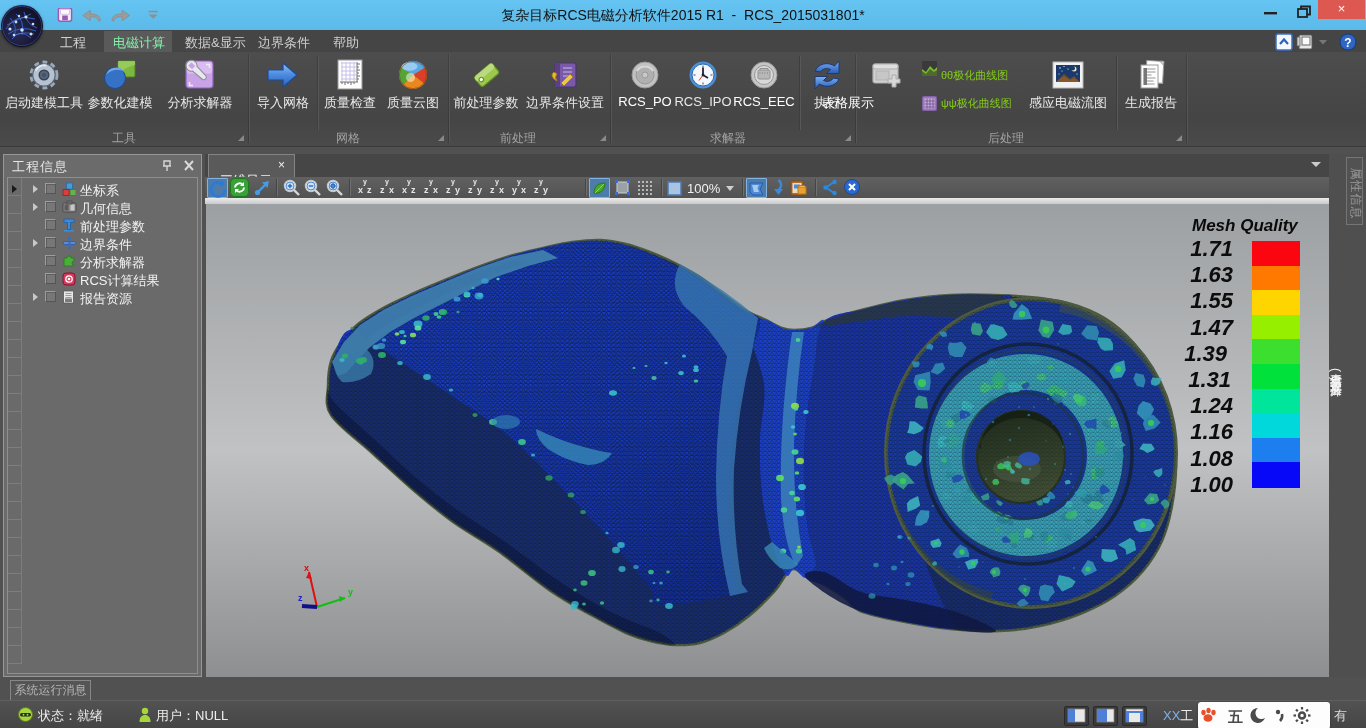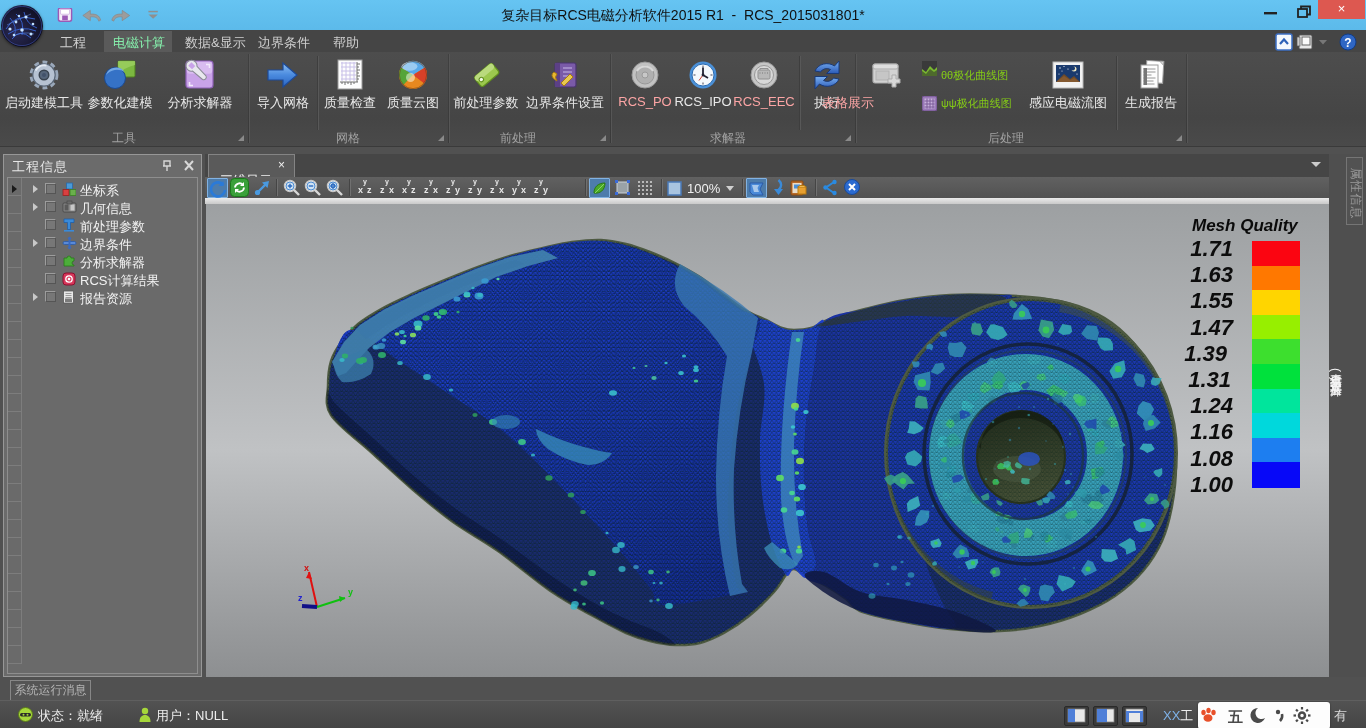--- a/index.html
+++ b/index.html
@@ -13,21 +13,21 @@
 
 #tabbar{left:0;top:30px;width:1366px;height:22px;background:#454545}
 .rtab{top:34px;font-size:13px;color:#cfcfcf}
 #tabsel{left:104px;top:31px;width:68px;height:21px;background:#5a5a5a}
 
 #ribbon{left:0;top:52px;width:1366px;height:95px;background:linear-gradient(#4d4d4d,#454545 70%,#4a4a4a);border-bottom:1px solid #3a3a3a}
 .rsep{top:54px;width:1px;height:89px;background:linear-gradient(#404040,#3a3a3a);box-shadow:1px 0 0 #565656}
 .isep{top:56px;width:1px;height:74px;background:#3e3e3e;box-shadow:1px 0 0 #585858}
 .rlabel{top:130px;font-size:12px;color:#a2a2a2;text-align:center;width:80px;margin-left:-40px}
 .rbl{top:94px;font-size:13px;color:#e8e8e8;text-align:center;width:110px;margin-left:-55px}
-.rbl.dis{color:#fca5a5}
+.rbl.dis{color:#ffffff}
 .rtri{width:0;height:0;border-left:6px solid transparent;border-bottom:6px solid #8a8a8a;top:135px}
 .ricon{top:58px;width:34px;height:34px;margin-left:-17px}
 .smallrow{font-size:11px;color:#84cc16}
 
 #leftpanel{left:3px;top:154px;width:199px;height:523px;background:#6b6b6b;border:1px solid #979797}
 #lptitle{left:8px;top:3px;font-size:13px;color:#e6e6e6;letter-spacing:1px}
 #treebox{left:3px;top:22px;width:191px;height:497px;border:1px solid #8e8e8e;background:#6a6a6a}
 .trow{left:0;width:100%;height:18px}
 .texp{width:0;height:0;border-top:4px solid transparent;border-bottom:4px solid transparent;border-left:5px solid #c8c8c8;top:5px}
 .tcheck{width:11px;height:11px;background:#777;border:1px solid #9d9d9d;border-right-color:#555;border-bottom-color:#555;box-shadow:inset 1px 1px 0 #5e5e5e;top:3px;left:37px}

